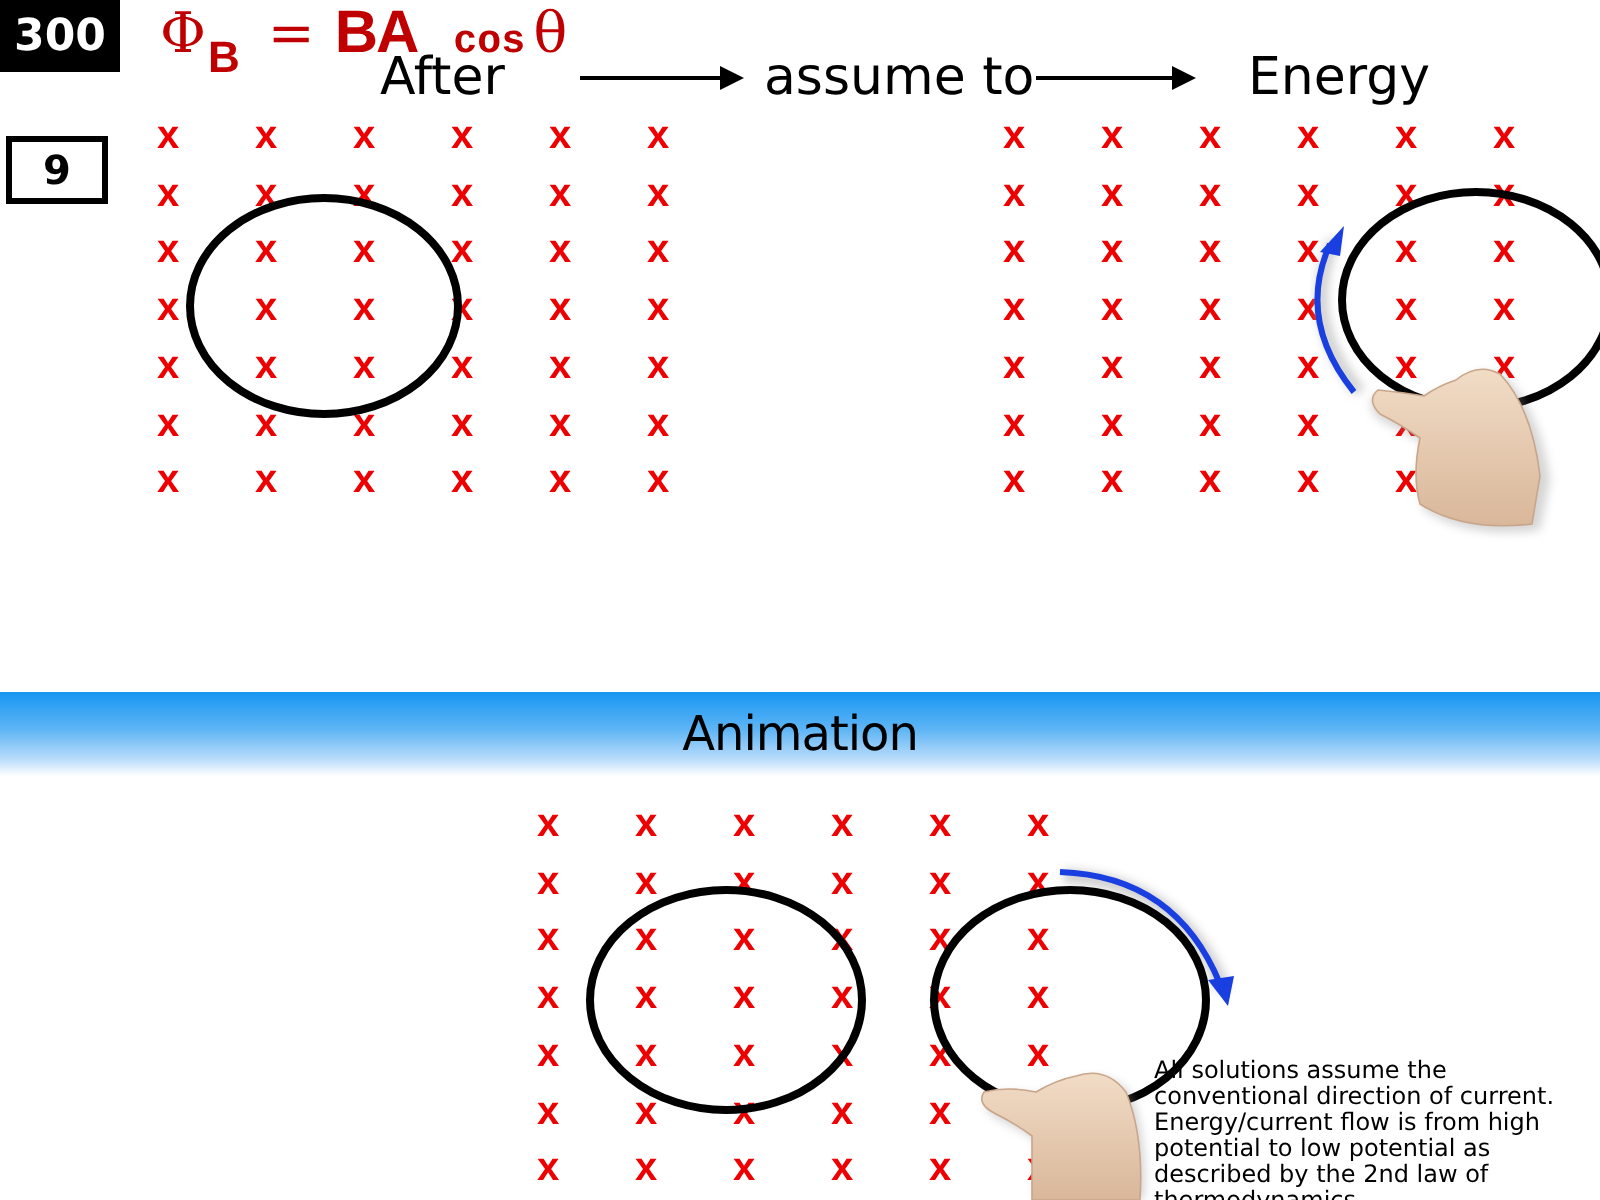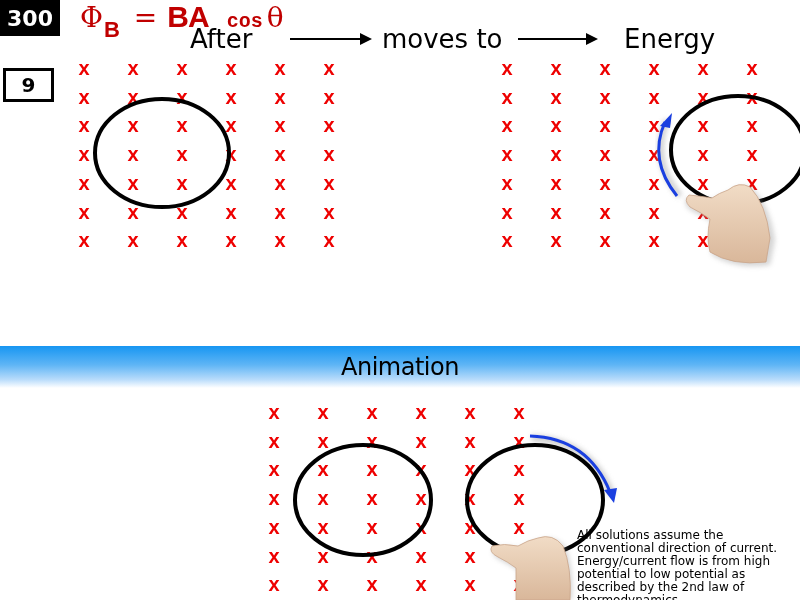--- a/index.html
+++ b/index.html
@@ -67,21 +67,21 @@
 <div class="badge-9">9</div>
 
 <div class="formula">
   <span class="phi">Φ</span><span class="sub">B</span><span class="eq">=</span><span class="ba">BA</span><span class="cos">cos</span><span class="theta">θ</span>
 </div>
 
 <div class="seq">
   <span style="left:0px">After</span>
   <div class="arrow-line" style="left:100px; width:72px;"></div>
   <div class="arrow-head" style="left:170px;"></div>
-  <span style="left:192px">moves to</span>
+  <span style="left:192px">assume to</span>
   <div class="arrow-line" style="left:328px; width:70px;"></div>
   <div class="arrow-head" style="left:396px;"></div>
   <span style="left:434px">Energy</span>
 </div>
 
 <div class="field" id="field-before" style="left: 74px; top: 58px;">
     <span class="x" style="left: 0px; top: 0px; color: rgb(238, 0, 0);">x</span>
     <span class="x" style="left: 49px; top: 0px; color: rgb(238, 0, 0);">x</span>
     <span class="x" style="left: 98px; top: 0px; color: rgb(238, 0, 0);">x</span>
     <span class="x" style="left: 147px; top: 0px; color: rgb(238, 0, 0);">x</span>

